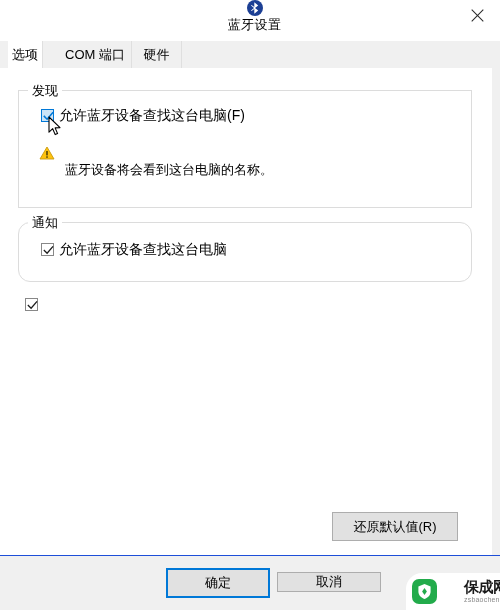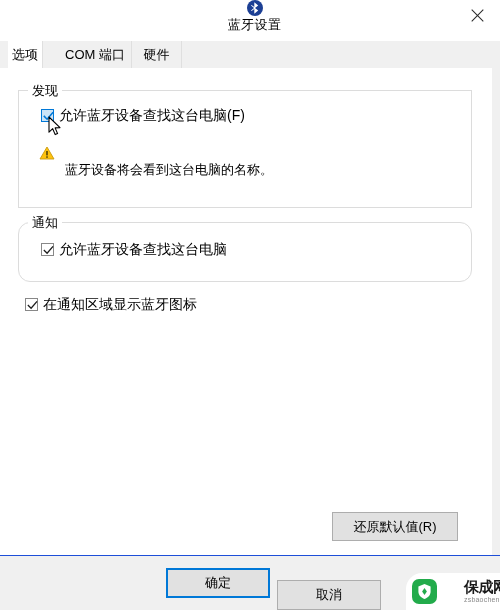--- a/index.html
+++ b/index.html
@@ -326,39 +326,38 @@
       </span>
       <span class="cblabel">允许蓝牙设备查找这台电脑</span>
     </div>
 
     <div class="cbrow" style="left:25px; top:229px;">
       <span class="cbox">
         <svg width="11" height="11" viewBox="0 0 11 11">
           <path d="M1.3 5.4 L4.1 8.2 L9.6 1.8" stroke="#1c1c1c" stroke-width="1.3" fill="none" stroke-linecap="square" stroke-linejoin="miter"></path>
         </svg>
       </span>
-      <span class="cblabel">在通知区域显示蓝牙图标</span>
     </div>
 
     <div class="btn" style="left:332px; top:444px; width:126px; height:29px;">
       <span>还原默认值(R)</span>
     </div>
   </div>
 
   <div class="cursor">
     <svg width="16" height="22" viewBox="0 0 16 22">
       <path d="M1 1 L1 16.2 L4.7 12.7 L7.2 18.6 L9.6 17.6 L7.1 11.9 L12 11.6 Z" fill="#ffffff" stroke="#000000" stroke-width="1.1" stroke-linejoin="round"></path>
     </svg>
   </div>
 
   <div class="footer">
     <div class="btn default" style="left:166px; top:12px; width:104px; height:30px;">
       <span>确定</span>
     </div>
-    <div class="btn" style="left:277px; top:24px; width:104px; height:30px;text-align:center;">
+    <div class="btn" style="left:277px; top:16px; width:104px; height:20px;text-align:center;">
       <span>取消</span>
     </div>
   </div>
 
   <div class="watermark">
     <span class="wm-badge">
       <svg width="15" height="17" viewBox="0 0 15 17">
         <path d="M7.5 1 L13.6 3.4 L13.6 8.6 C13.6 12.4 10.9 15 7.5 16 C4.1 15 1.4 12.4 1.4 8.6 L1.4 3.4 Z" fill="#ffffff"></path>
         <path d="M7.5 5.1 L9.9 8.5 L7.5 11.9 L5.1 8.5 Z" fill="#22ab4b"></path>
       </svg>

